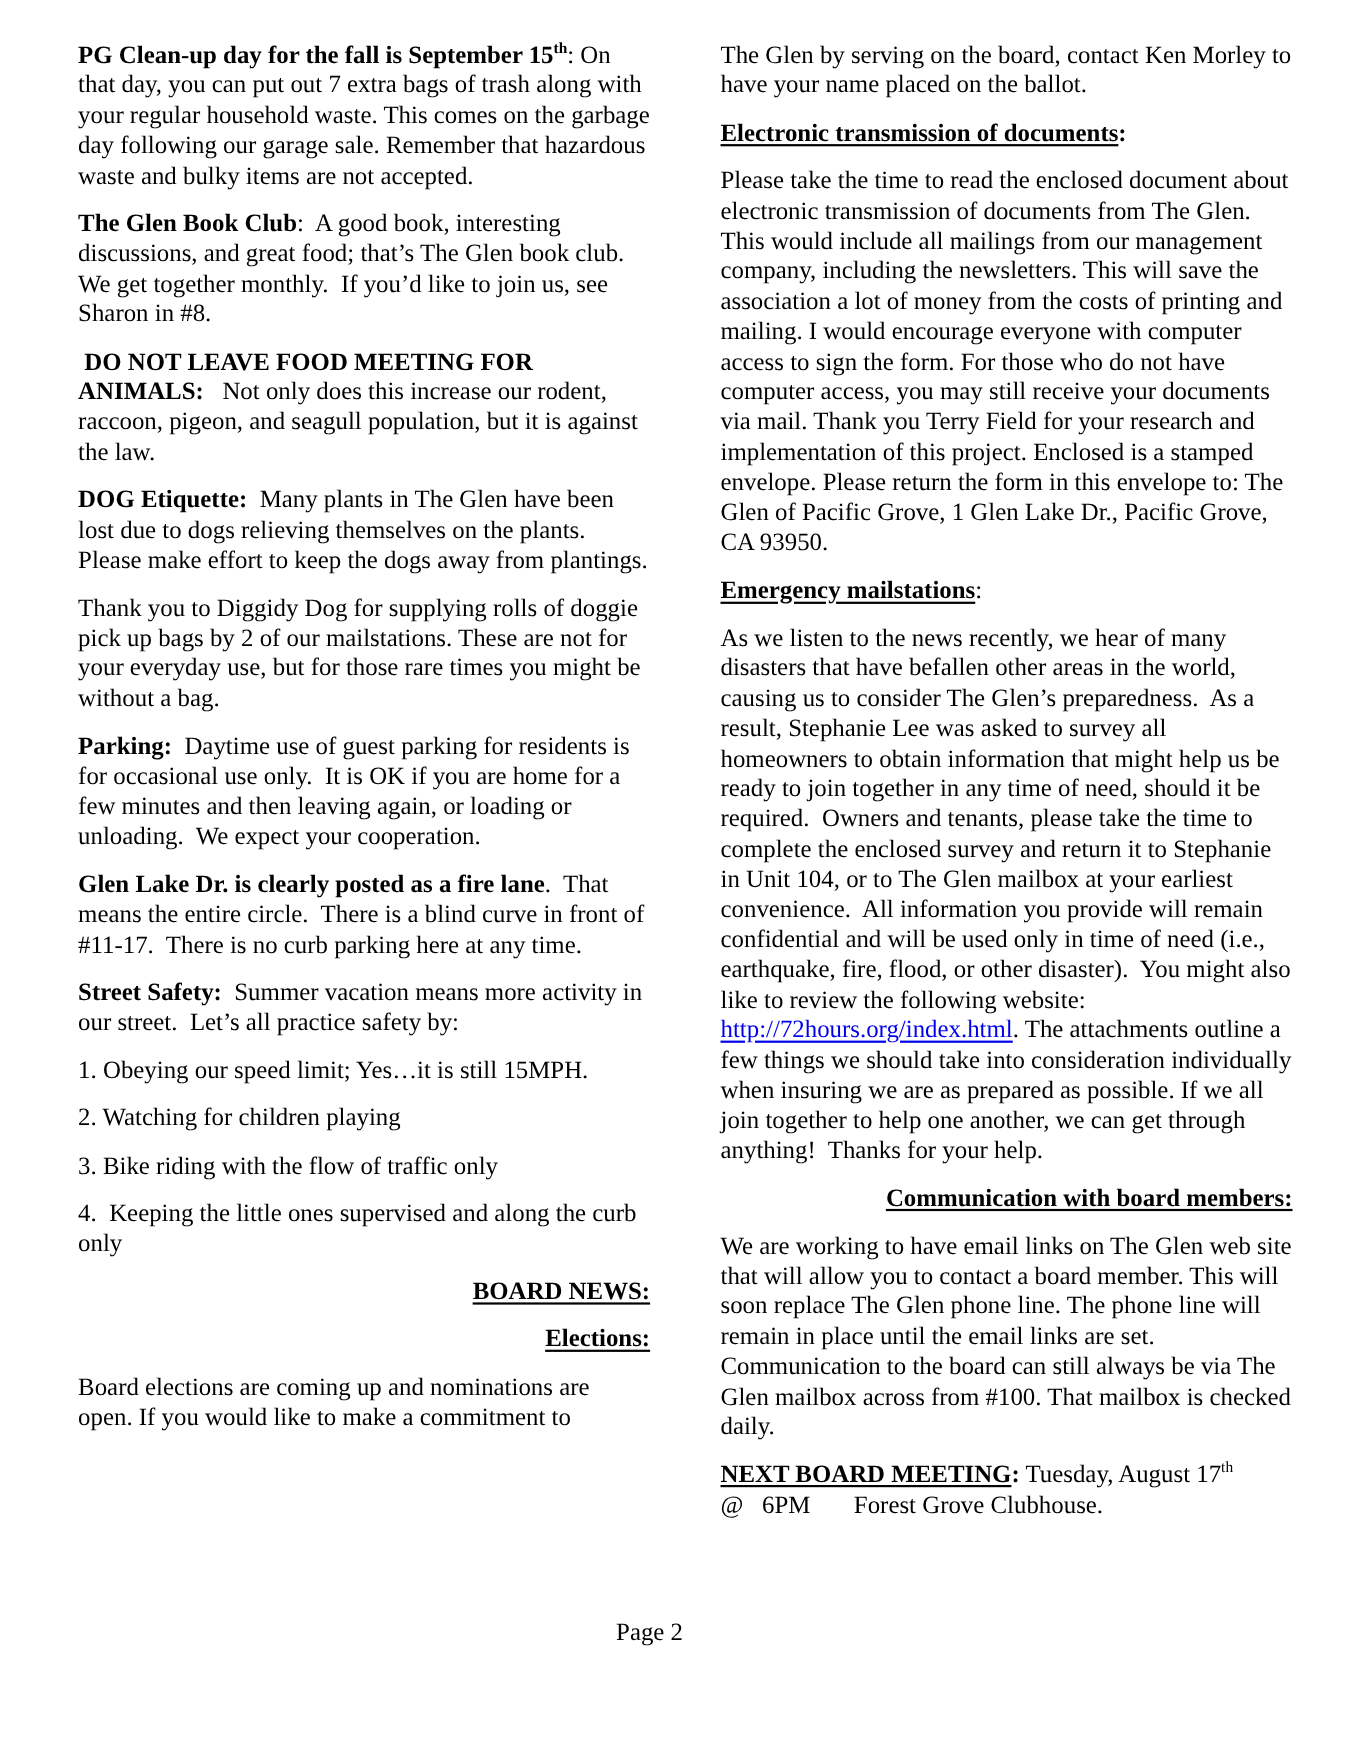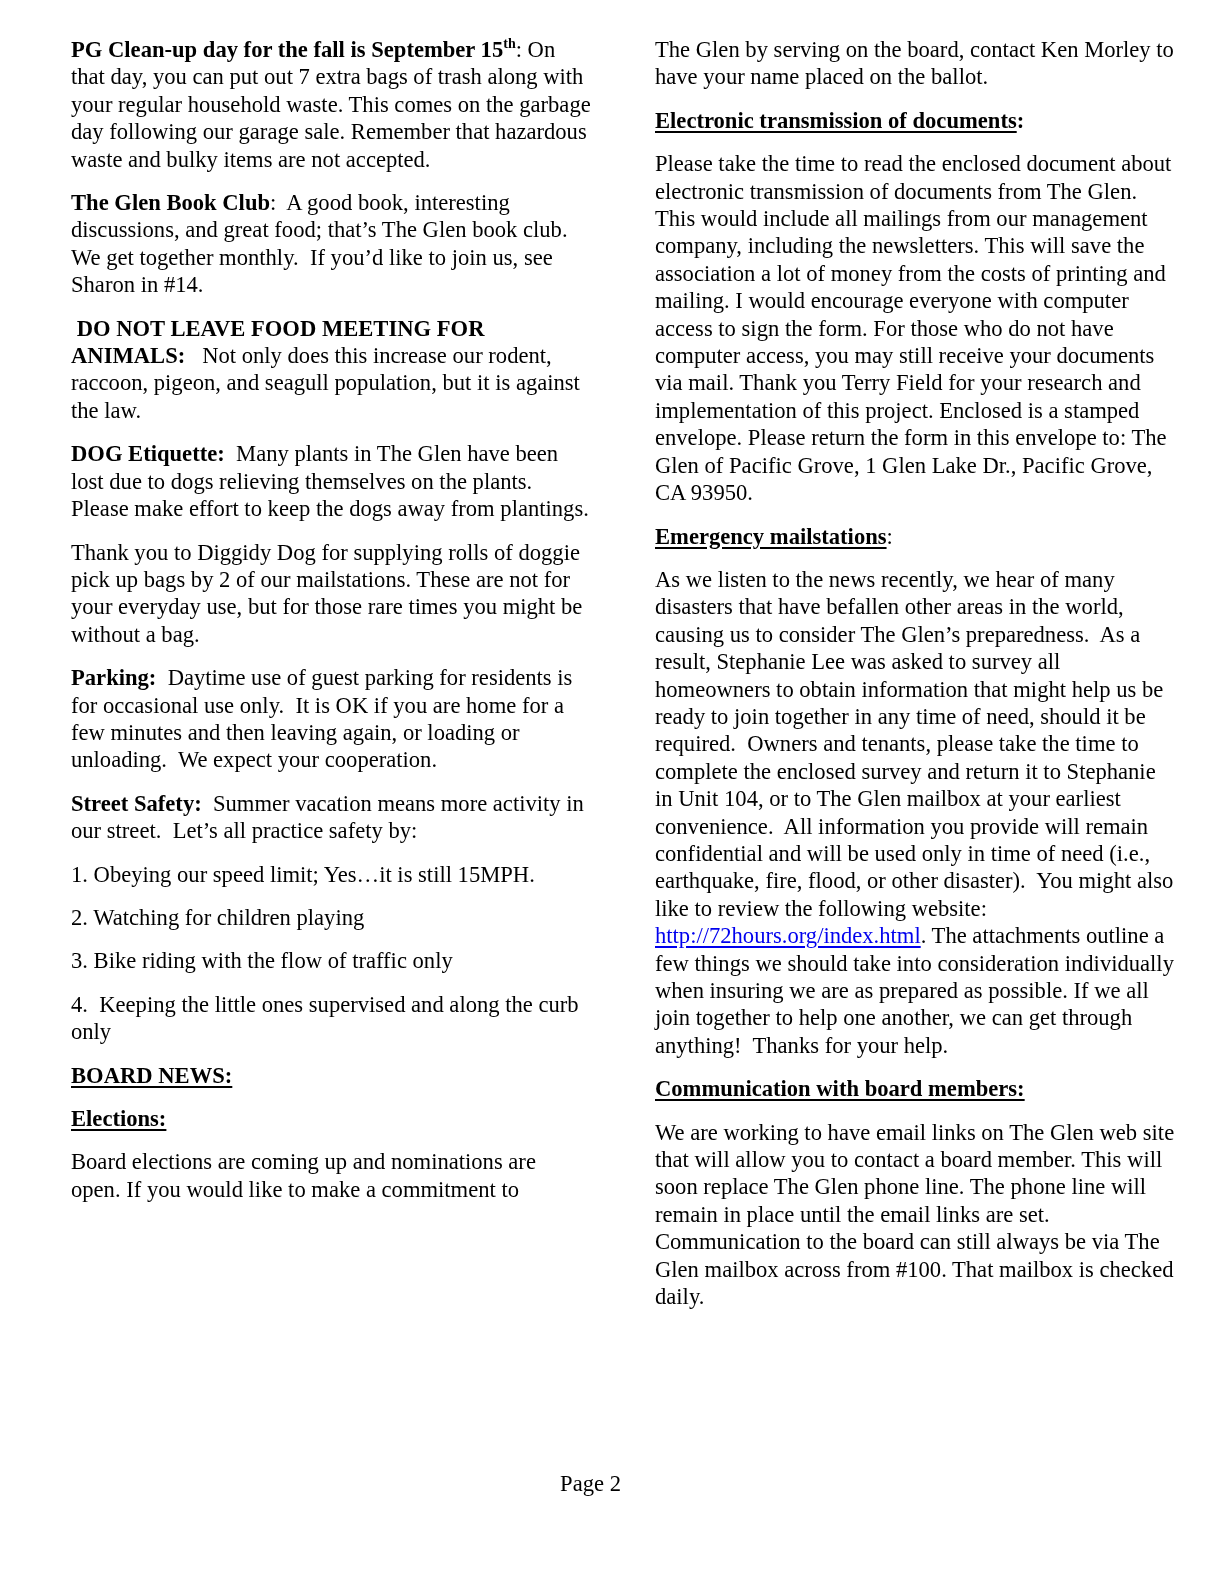--- a/index.html
+++ b/index.html
@@ -8,54 +8,56 @@
       font-family: "Liberation Serif", "DejaVu Serif", serif;
       color: #000000;
       font-size: 22.6px;
       line-height: 27.4px;
     }
     .col { position: absolute; top: 36px; width: 520px; }
     .col-left { left: 71px; }
     .col-right { left: 655px; }
     p { margin: 0 0 16px 0; }
     .b { font-weight: bold; }
-    .u { text-decoration: underline; text-underline-offset: 3px; }
+    .u { text-decoration: underline; text-underline-offset: 3px; text-align: right; }
     sup { font-size: 14px; line-height: 0; vertical-align: 9px; }
     a.link { color: #0000ee; text-decoration: underline; text-underline-offset: 3px; }
     .page-num { position: absolute; top: 1470px; left: 0; width: 1181px; text-align: center; }
     .sp { white-space: pre; }
   </style>
 </head>
 <body>
 
 <div class="col col-left">
   <p>
     <span class="b">PG Clean-up day for the fall is September 15</span><sup class="b">th</sup><span>:</span>
     <span>On that day, you can put out 7 extra bags of trash along with your regular household waste.  This comes on the garbage day following our garage sale. Remember that hazardous waste and bulky items are not accepted.</span>
   </p>
   <p>
-    <span class="b">The Glen Book Club</span><span>:</span><span class="sp" style="white-space:pre-wrap">  A good book, interesting discussions, and great food; that’s The Glen book club.  We get together monthly.  If you’d like to join us, see Sharon in #14.</span>
+    <span class="b">The Glen Book Club</span><span>:</span><span class="sp" style="white-space:pre-wrap">  A good book, interesting discussions, and great food; that’s The Glen book club.  We get together monthly.  If you’d like to join us, see Sharon in #8.</span>
   </p>
   <p style="white-space:pre-wrap"><span class="b"> DO NOT LEAVE FOOD MEETING FOR ANIMALS:</span><span>   Not only does this increase our rodent, raccoon, pigeon, and seagull population, but it is against the law.</span></p>
   <p style="white-space:pre-wrap"><span class="b">DOG Etiquette:</span><span>  Many plants in The Glen have been lost due to dogs relieving themselves on the plants.  Please make effort to keep the dogs away from plantings.</span></p>
   <p>Thank you to Diggidy Dog for supplying rolls of doggie pick up bags by 2 of our mailstations.  These are not for your everyday use, but for those rare times you might be without a bag.</p>
   <p style="white-space:pre-wrap"><span class="b">Parking:</span><span>  Daytime use of guest parking for residents is for occasional use only.  It is OK if you are home for a few minutes and then leaving again, or loading or unloading.  We expect your cooperation.</span></p>
+  <p style="white-space:pre-wrap"><span class="b">Glen Lake Dr. is clearly posted as a fire lane</span><span>.  That means the entire circle.  There is a blind curve in front of #11-17.  There is no curb parking here at any time.</span></p>
   <p style="white-space:pre-wrap"><span class="b">Street Safety:</span><span>  Summer vacation means more activity in our street.  Let’s all practice safety by:</span></p>
   <p style="white-space:pre-wrap">1. Obeying our speed limit; Yes…it is still 15MPH.</p>
   <p style="white-space:pre-wrap">2. Watching for children playing</p>
   <p style="white-space:pre-wrap">3. Bike riding with the flow of traffic only</p>
   <p style="white-space:pre-wrap">4.  Keeping the little ones supervised and along the curb only</p>
   <p class="b u">BOARD NEWS:</p>
   <p class="b u">Elections:</p>
   <p>Board elections are coming up and nominations are open.  If you would like to make a commitment to</p>
 </div>
 
 <div class="col col-right">
   <p>The Glen by serving on the board, contact Ken Morley to have your name placed on the ballot.</p>
   <p><span class="b u">Electronic transmission of documents</span><span class="b">:</span></p>
   <p>Please take the time to read the enclosed document about electronic transmission of documents from The Glen.  This would include all mailings from our management company, including the newsletters. This will save the association a lot of money from the costs of printing and mailing.  I would encourage everyone with computer access to sign the form.  For those who do not have computer access, you may still receive your documents via mail. Thank you Terry Field for your research and implementation of this project.  Enclosed is a stamped envelope.  Please return the form in this envelope to: The Glen of Pacific Grove, 1 Glen Lake Dr., Pacific Grove, CA 93950.</p>
   <p><span class="b u">Emergency mailstations</span><span>:</span></p>
   <p style="white-space:pre-wrap"><span>As we listen to the news recently, we hear of many disasters that have befallen other areas in the world, causing us to consider The Glen’s preparedness.  As a result, Stephanie Lee was asked to survey all homeowners to obtain information that might help us be ready to join together in any time of need, should it be required.  Owners and tenants, please take the time to complete the enclosed survey and return it to Stephanie in Unit 104, or to The Glen mailbox at your earliest convenience.  All information you provide will remain confidential and will be used only in time of need (i.e., earthquake, fire, flood, or other disaster).  You might also like to review the following website:  </span><a class="link" href="#" style="color: rgb(0, 0, 238);">http://72hours.org/index.html</a><span>. The attachments outline a few things we should take into consideration individually when insuring we are as prepared as possible. If we all join together to help one another, we can get through anything!  Thanks for your help.</span></p>
   <p class="b u">Communication with board members:</p>
   <p>We are working to have email links on The Glen web site that will allow you to contact a board member. This will soon replace The Glen phone line.  The phone line will remain in place until the email links are set.  Communication to the board can still always be via The Glen mailbox across from #100.  That mailbox is checked daily.</p>
+  <p style="white-space:pre-wrap"><span class="b u">NEXT BOARD MEETING</span><span class="b">:</span><span> Tuesday, August 17</span><sup>th</sup><br><span>@   6PM       Forest Grove Clubhouse.</span></p>
 </div>
 
 <div class="page-num">Page 2</div>
 
 </body></html>

